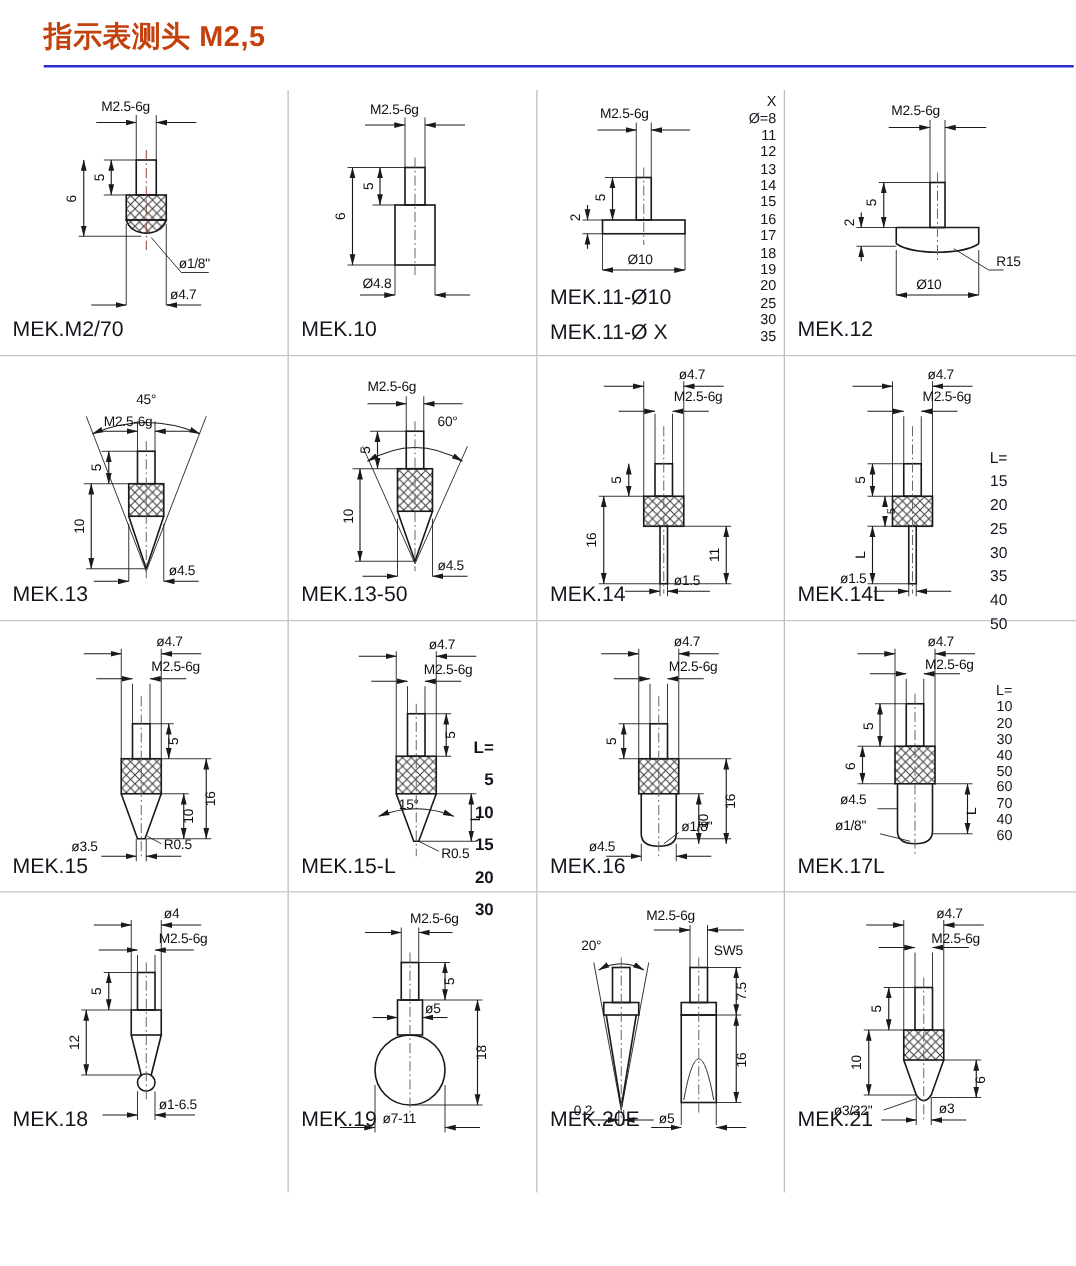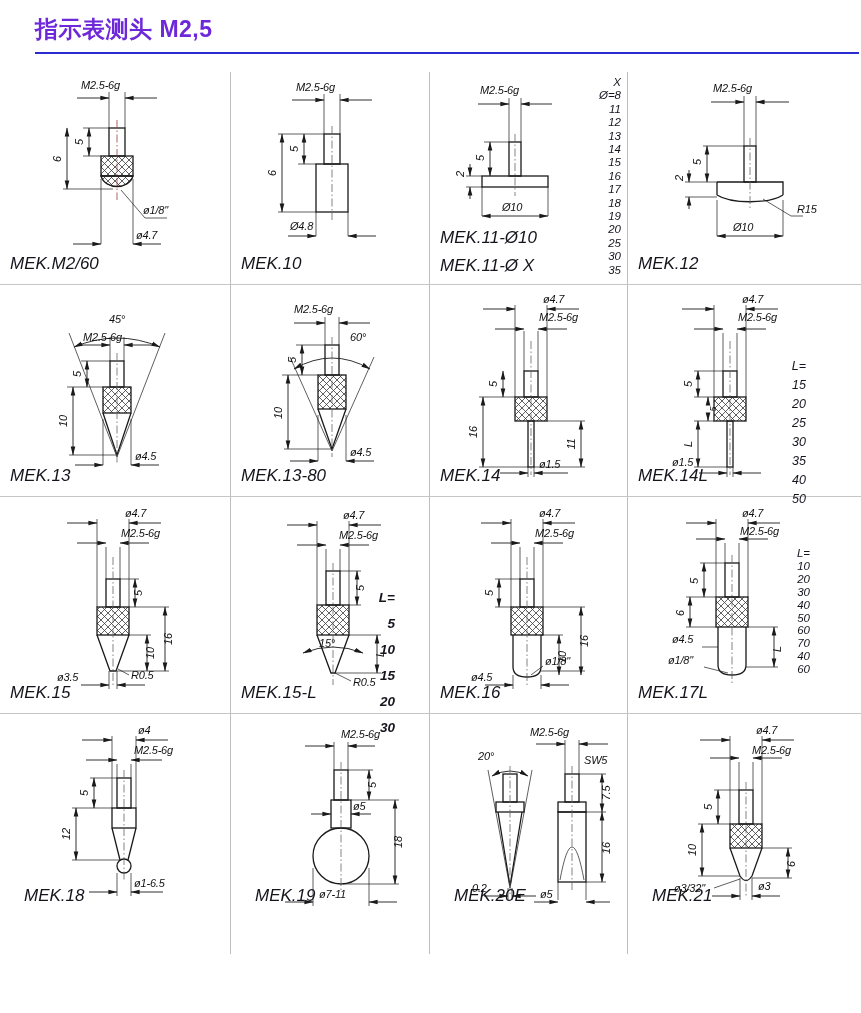--- a/index.html
+++ b/index.html
@@ -2,25 +2,25 @@
 <html><head>
 <meta charset="utf-8">
 <style>
   html,body{margin:0;padding:0;background:#fff;}
   .page{width:861px;height:1013px;position:relative;background:#ffffff;
         font-family:"Liberation Sans",sans-serif;overflow:hidden;}
   .header{padding:14px 0 0 35px;}
   .page-title{font-size:23px;font-weight:bold;letter-spacing:0.5px;}
   .title-rule{height:2px;margin:7px 2px 0 35px;}
   .grid{margin-top:18px;display:grid;grid-template-columns:231px 199px 198px 233px;
-        grid-template-rows:213px 212px 217px 240px;font-style:italic;}
+        grid-template-rows:213px 212px 217px 240px;}
   .cell{position:relative;border-right:1px solid #bdbdbd;border-bottom:1px solid #c6c6c6;
         box-sizing:border-box;padding-top:4px;}
   .cell:nth-child(4n){border-right:none;}
-  .cell:nth-child(n+13){border-bottom:none;margin-left:14px;}
+  .cell:nth-child(n+13){border-bottom:none;}
   .draw{display:block;margin:0 auto;}
   .cell-label{position:absolute;left:10px;bottom:10px;font-size:17px;color:#14141c;white-space:nowrap;}
   .cell-label.second{bottom:-24px;margin-top:20px;}
   .cell:nth-child(3) .cell-label{bottom:36px;}
   .cell:nth-child(3) .cell-label.second{bottom:8px;}
   .row4 .cell-label{bottom:48px;}
   .dimcol{position:absolute;color:#15151f;text-align:right;}
   .dimcol .hd,.dimcol div{white-space:nowrap;}
   .col-x{right:6px;top:4px;font-size:11.5px;line-height:13.4px;width:34px;}
   .col-l14{left:148px;top:72px;font-size:12.5px;line-height:19px;width:30px;}
@@ -49,21 +49,21 @@
     </marker>
     <pattern id="kn" width="7" height="7" patternUnits="userSpaceOnUse">
       <path d="M0,7 L7,0 M0,0 L7,7" stroke="#3a3a3a" stroke-width="0.8"></path>
     </pattern>
   </defs>
 </svg>
 
 <div class="page">
 
   <div class="header">
-    <span class="page-title" id="titleEl" style="color: #6d28d9;">指示表测头 M2,5</span>
+    <span class="page-title" id="titleEl" style="color: #c2410c;">指示表测头 M2,5</span>
   </div>
   <div class="title-rule" id="ruleEl" style="background: rgb(43, 43, 210);"></div>
 
   <div class="grid">
 
     <div class="cell">
       <svg class="draw" width="196" height="186" viewBox="0 0 196 186">
         <g>
           <path class="thin" d="M92,16 V52 M108,16 V52 M92,52 H66 M84,80 H66 M96,113 H46 M84,103 V168 M116,103 V168"></path>
           <line class="dim" x1="60" y1="22" x2="92" y2="22" marker-end="url(#ae)"></line>
@@ -77,21 +77,21 @@
           <path class="thin" d="M104,114 L128,142 H150"></path>
           <line class="dim" x1="56" y1="168" x2="84" y2="168" marker-end="url(#ae)"></line>
           <line class="dim" x1="144" y1="168" x2="116" y2="168" marker-end="url(#ae)"></line>
         </g>
         <text class="t" x="64" y="13">M2.5-6g</text>
         <text class="t tm" transform="rotate(-90 66 66)" x="66" y="66">5</text>
         <text class="t tm" transform="rotate(-90 44 83)" x="44" y="83">6</text>
         <text class="t" x="126" y="138">ø1/8"</text>
         <text class="t" x="119" y="163">ø4.7</text>
       </svg>
-      <div class="cell-label">MEK.M2/60</div>
+      <div class="cell-label">MEK.M2/70</div>
     </div>
 
     <div class="cell">
       <svg class="draw" width="196" height="186" viewBox="0 0 196 186">
         <g>
           <path class="thin" d="M92,18 V58 M108,18 V58 M92,58 H46 M84,88 H66 M84,136 H46 M84,136 V160 M116,136 V160"></path>
           <line class="dim" x1="60" y1="24" x2="92" y2="24" marker-end="url(#ae)"></line>
           <line class="dim" x1="140" y1="24" x2="108" y2="24" marker-end="url(#ae)"></line>
           <rect class="ol" x="92" y="58" width="16" height="30"></rect>
           <rect class="ol" x="84" y="88" width="32" height="48"></rect>
@@ -214,21 +214,21 @@
           <line class="dim" x1="56" y1="86" x2="56" y2="160" marker-start="url(#as)" marker-end="url(#ae)"></line>
           <line class="dim" x1="58" y1="172" x2="86" y2="172" marker-end="url(#ae)"></line>
           <line class="dim" x1="142" y1="172" x2="114" y2="172" marker-end="url(#ae)"></line>
         </g>
         <text class="t" x="62" y="24">M2.5-6g</text>
         <text class="t" x="118" y="52">60°</text>
         <text class="t tm" transform="rotate(-90 64 71)" x="64" y="71">5</text>
         <text class="t tm" transform="rotate(-90 50 124)" x="50" y="124">10</text>
         <text class="t" x="118" y="167">ø4.5</text>
       </svg>
-      <div class="cell-label">MEK.13-80</div>
+      <div class="cell-label">MEK.13-50</div>
     </div>
 
     <div class="cell">
       <svg class="draw" width="196" height="190" viewBox="0 0 196 190">
         <g>
           <path class="thin" d="M84,16 V108 M116,16 V108 M93,42 V82 M107,42 V82 M84,108 H48 M97,178 H48 M116,132 H154 M103,178 H154 M97,178 V188 M103,178 V188"></path>
           <line class="dim" x1="52" y1="20" x2="84" y2="20" marker-end="url(#ae)"></line>
           <line class="dim" x1="148" y1="20" x2="116" y2="20" marker-end="url(#ae)"></line>
           <line class="dim" x1="64" y1="40" x2="93" y2="40" marker-end="url(#ae)"></line>
           <line class="dim" x1="136" y1="40" x2="107" y2="40" marker-end="url(#ae)"></line>

